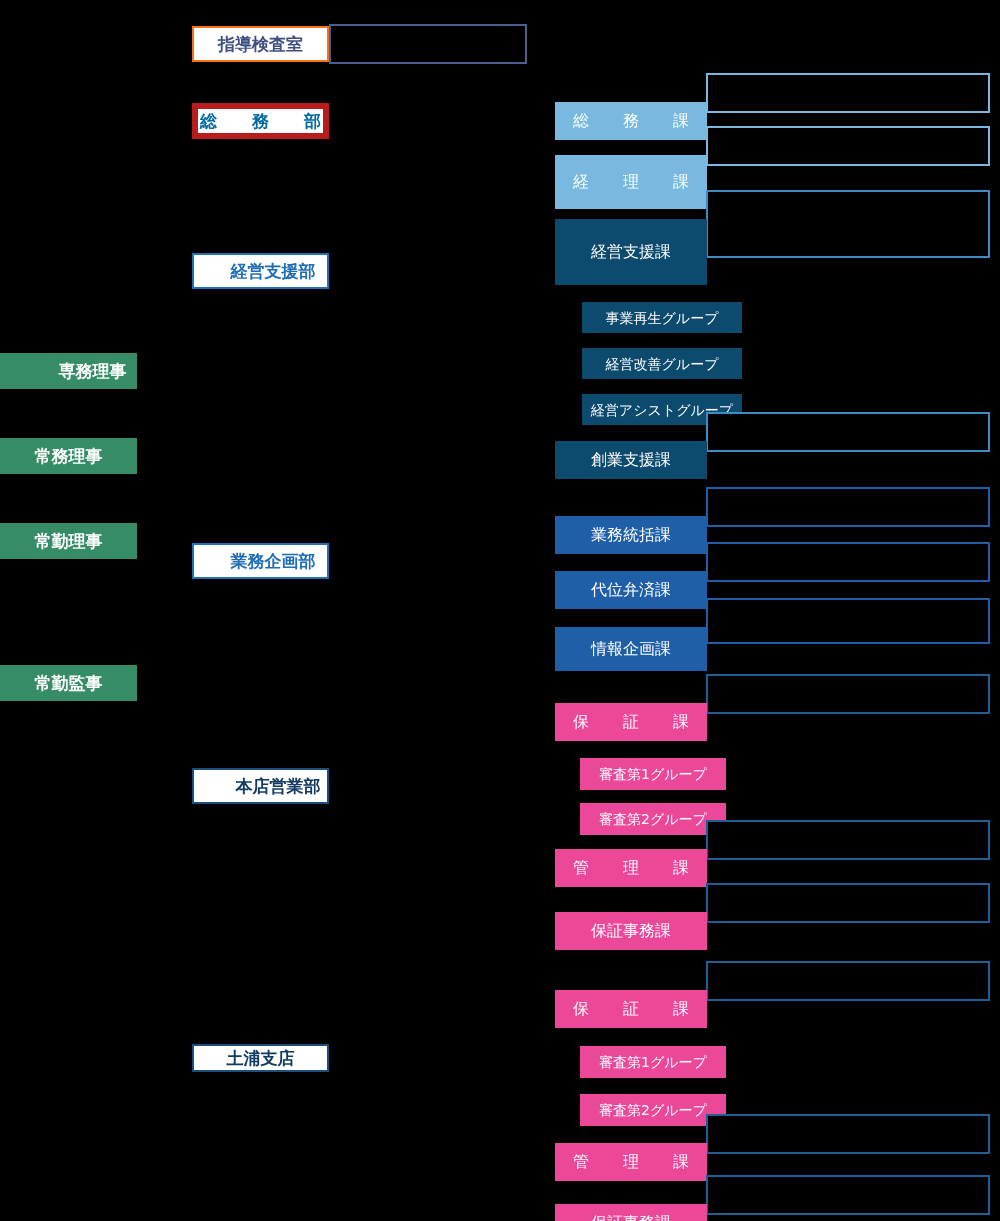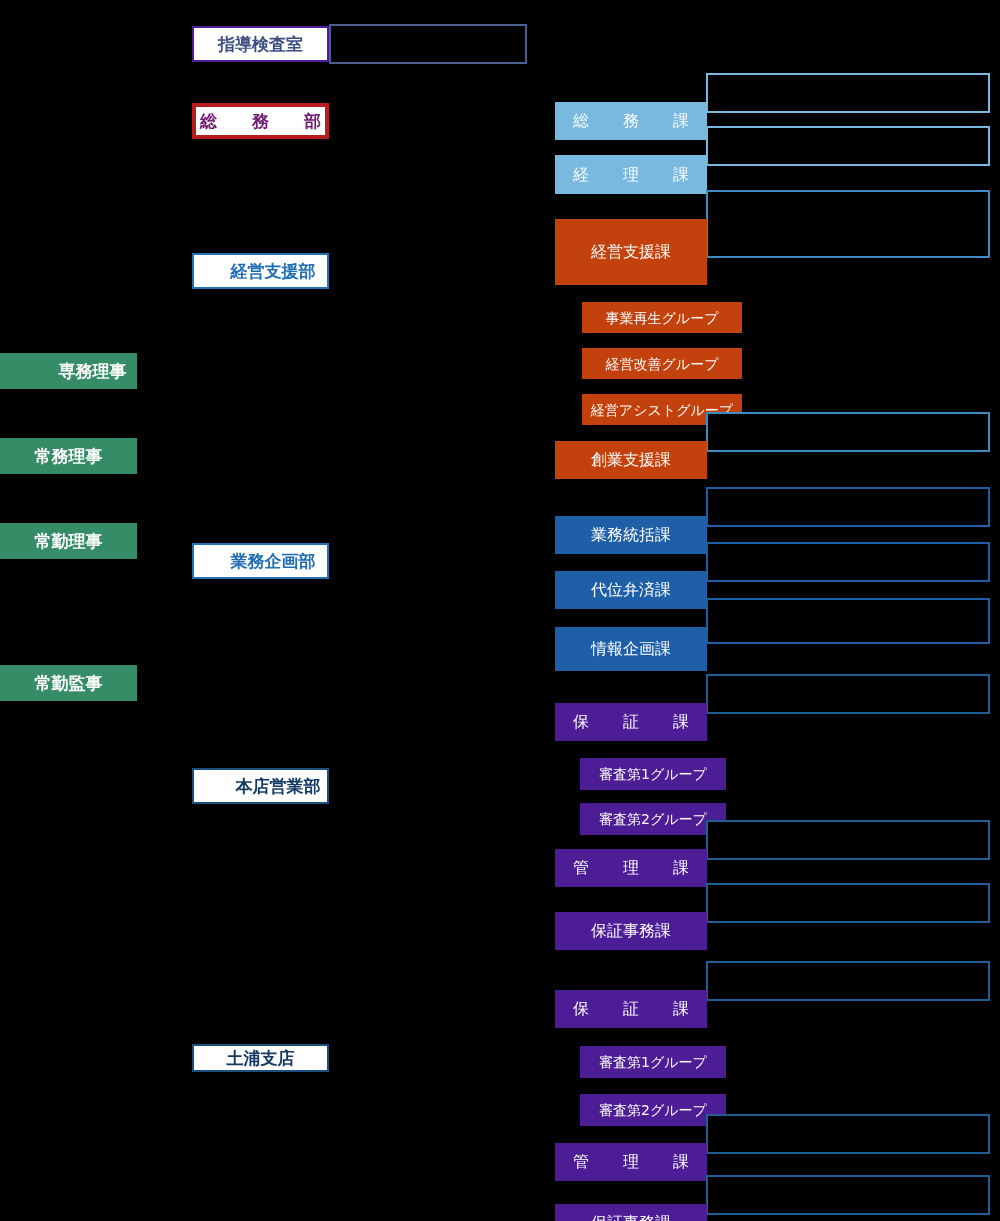--- a/index.html
+++ b/index.html
@@ -29,22 +29,22 @@
     letter-spacing:0px;
   }
   .exec.wide-sp{letter-spacing:14px;text-indent:14px;}
 
   
   .dept{
     background:#ffffff;
     font-weight:bold;
     font-size:17px;
   }
-  .dept.lv-soumu{ border:4px solid #b91c1c; color:#701a75; letter-spacing:9px; text-indent:9px;}
-  .dept.lv-shido{ border:2px solid #4c1d95; color:#3C4F80; letter-spacing:0px;}
+  .dept.lv-soumu{ border:6px solid #b91c1c; color:#0369a1; letter-spacing:9px; text-indent:9px;}
+  .dept.lv-shido{ border:2px solid #f97316; color:#3C4F80; letter-spacing:0px;}
   .dept.lv-mid  { border:2px solid #2171B5; color:#1F6DB5;padding-left:25px; }
   .dept.lv-dark { border:2px solid #1B4F7E; color:#123A63; }
 
   
   .stub{
     background:#000;
     border:2px solid #4A5E90;
   }
 
   
@@ -52,23 +52,23 @@
     color:#ffffff;
     font-size:16px;
     display:flex;
     align-items:center;
     justify-content:center;
     margin-top:28px;
   }
   .sec.sp{letter-spacing:9px;text-indent:9px;}
   
   .t1{background:#79B9DF;}           
-  .t2{background:#c2410c;}           
+  .t2{background:#0c4a6e;}           
   .t3{background:#1F5FA8;}           
-  .t4{background:#4c1d95;}           
+  .t4{background:#ec4899;}           
 
   
   .ext{
     position:absolute;
     box-sizing:border-box;
     background:#000;
   }
   .ext.t1{background:#000;border:2px solid #79B9DF;}
   .ext.t2{background:#000;border:2px solid #3D8DC4;}
   .ext.t3{background:#000;border:2px solid #1F5FA8;}
@@ -104,21 +104,21 @@
   <div class="box dept lv-mid" style="left:192px;top:543px;width:137px;height:36px;">業務企画部</div>
 
   <div class="box dept lv-dark" style="left:192px;top:768px;width:137px;height:36px;padding-left:35px;">本店営業部</div>
 
   <div class="box dept lv-dark" style="left:192px;top:1044px;width:137px;height:28px;">土浦支店</div>
 
   <div class="ext t1" style="left:706px;top:73px;width:284px;height:40px;"></div>
   <div class="box sec sp t1" style="left:555px;top:74px;width:152px;height:38px;">総　務　課</div>
 
   <div class="ext t1" style="left:706px;top:126px;width:284px;height:40px;"></div>
-  <div class="box sec sp t1" style="left:555px;top:127px;width:152px;height:39px;">経　理　課</div>
+  <div class="box sec sp t1" style="left:555px;top:127px;width:152px;height:54px;">経　理　課</div>
 
   <div class="ext t2" style="left:706px;top:190px;width:284px;height:68px;"></div>
   <div class="box sec t2" style="left:555px;top:191px;width:152px;height:66px;">経営支援課</div>
 
   <div class="box sec grp t2" style="left:582px;top:274px;width:160px;height:31px;">事業再生グループ</div>
 
   <div class="box sec grp t2" style="left:582px;top:320px;width:160px;height:31px;">経営改善グループ</div>
 
   <div class="box sec grp t2" style="left:582px;top:366px;width:160px;height:31px;">経営アシストグループ</div>
 

